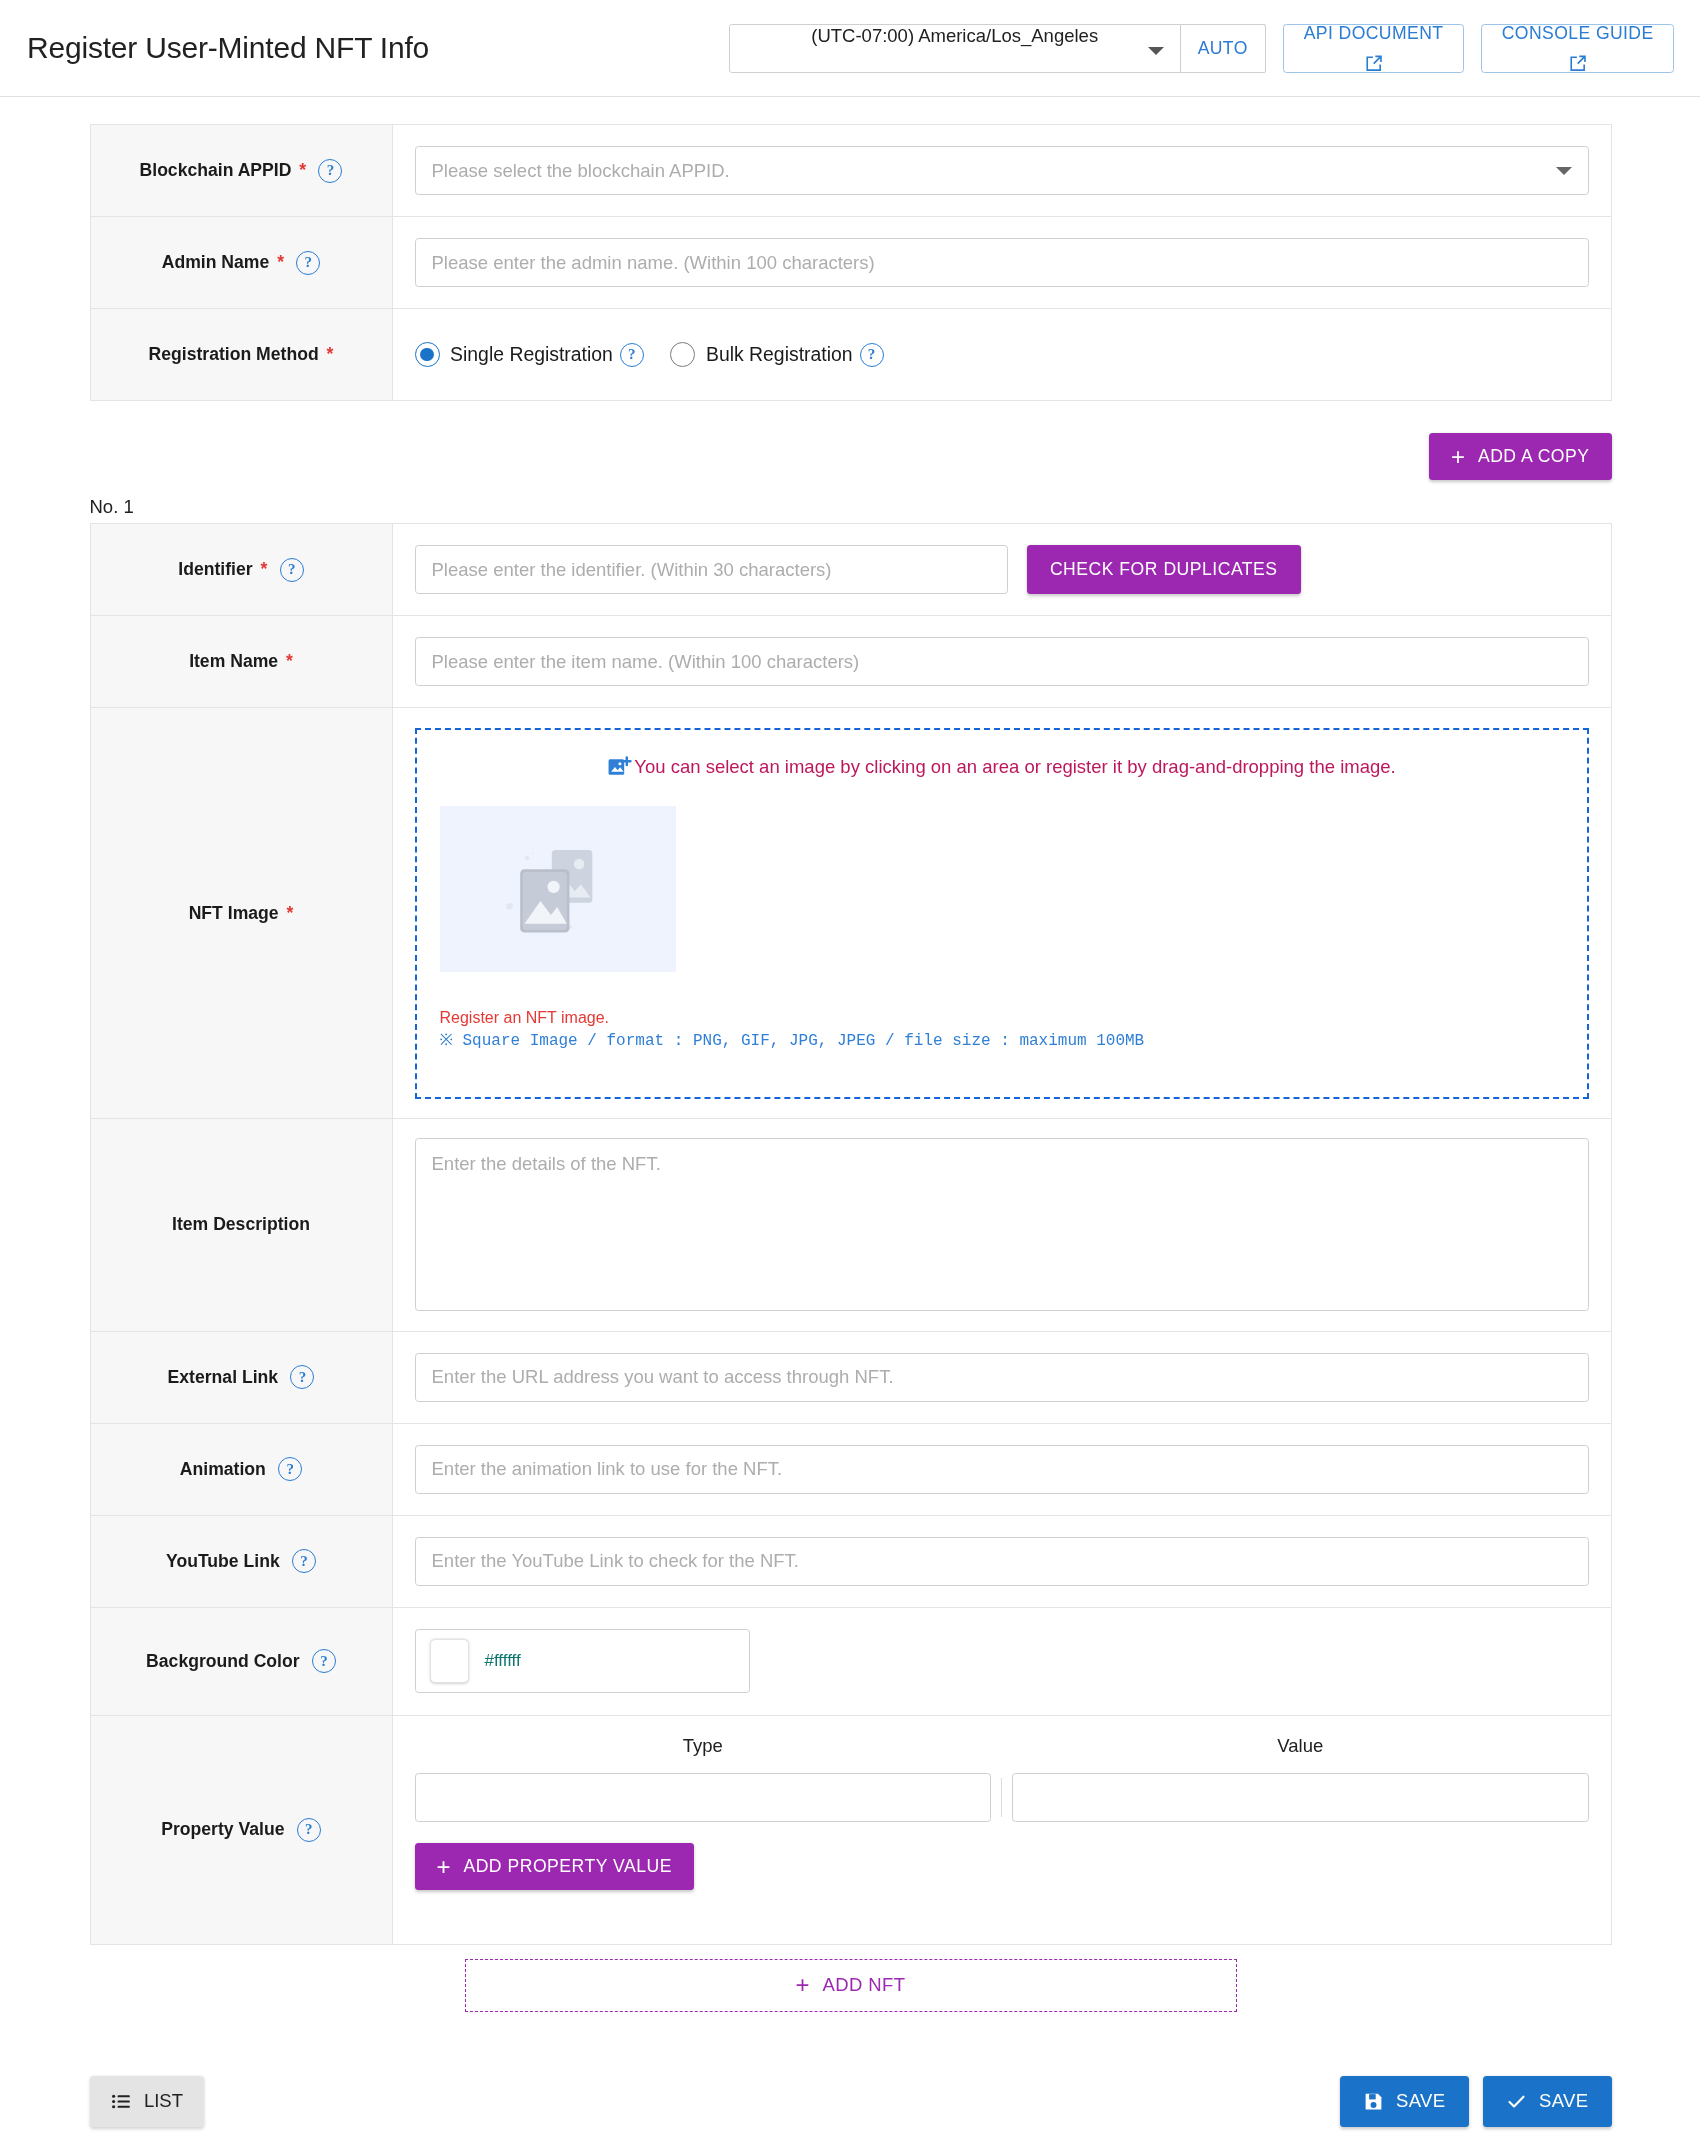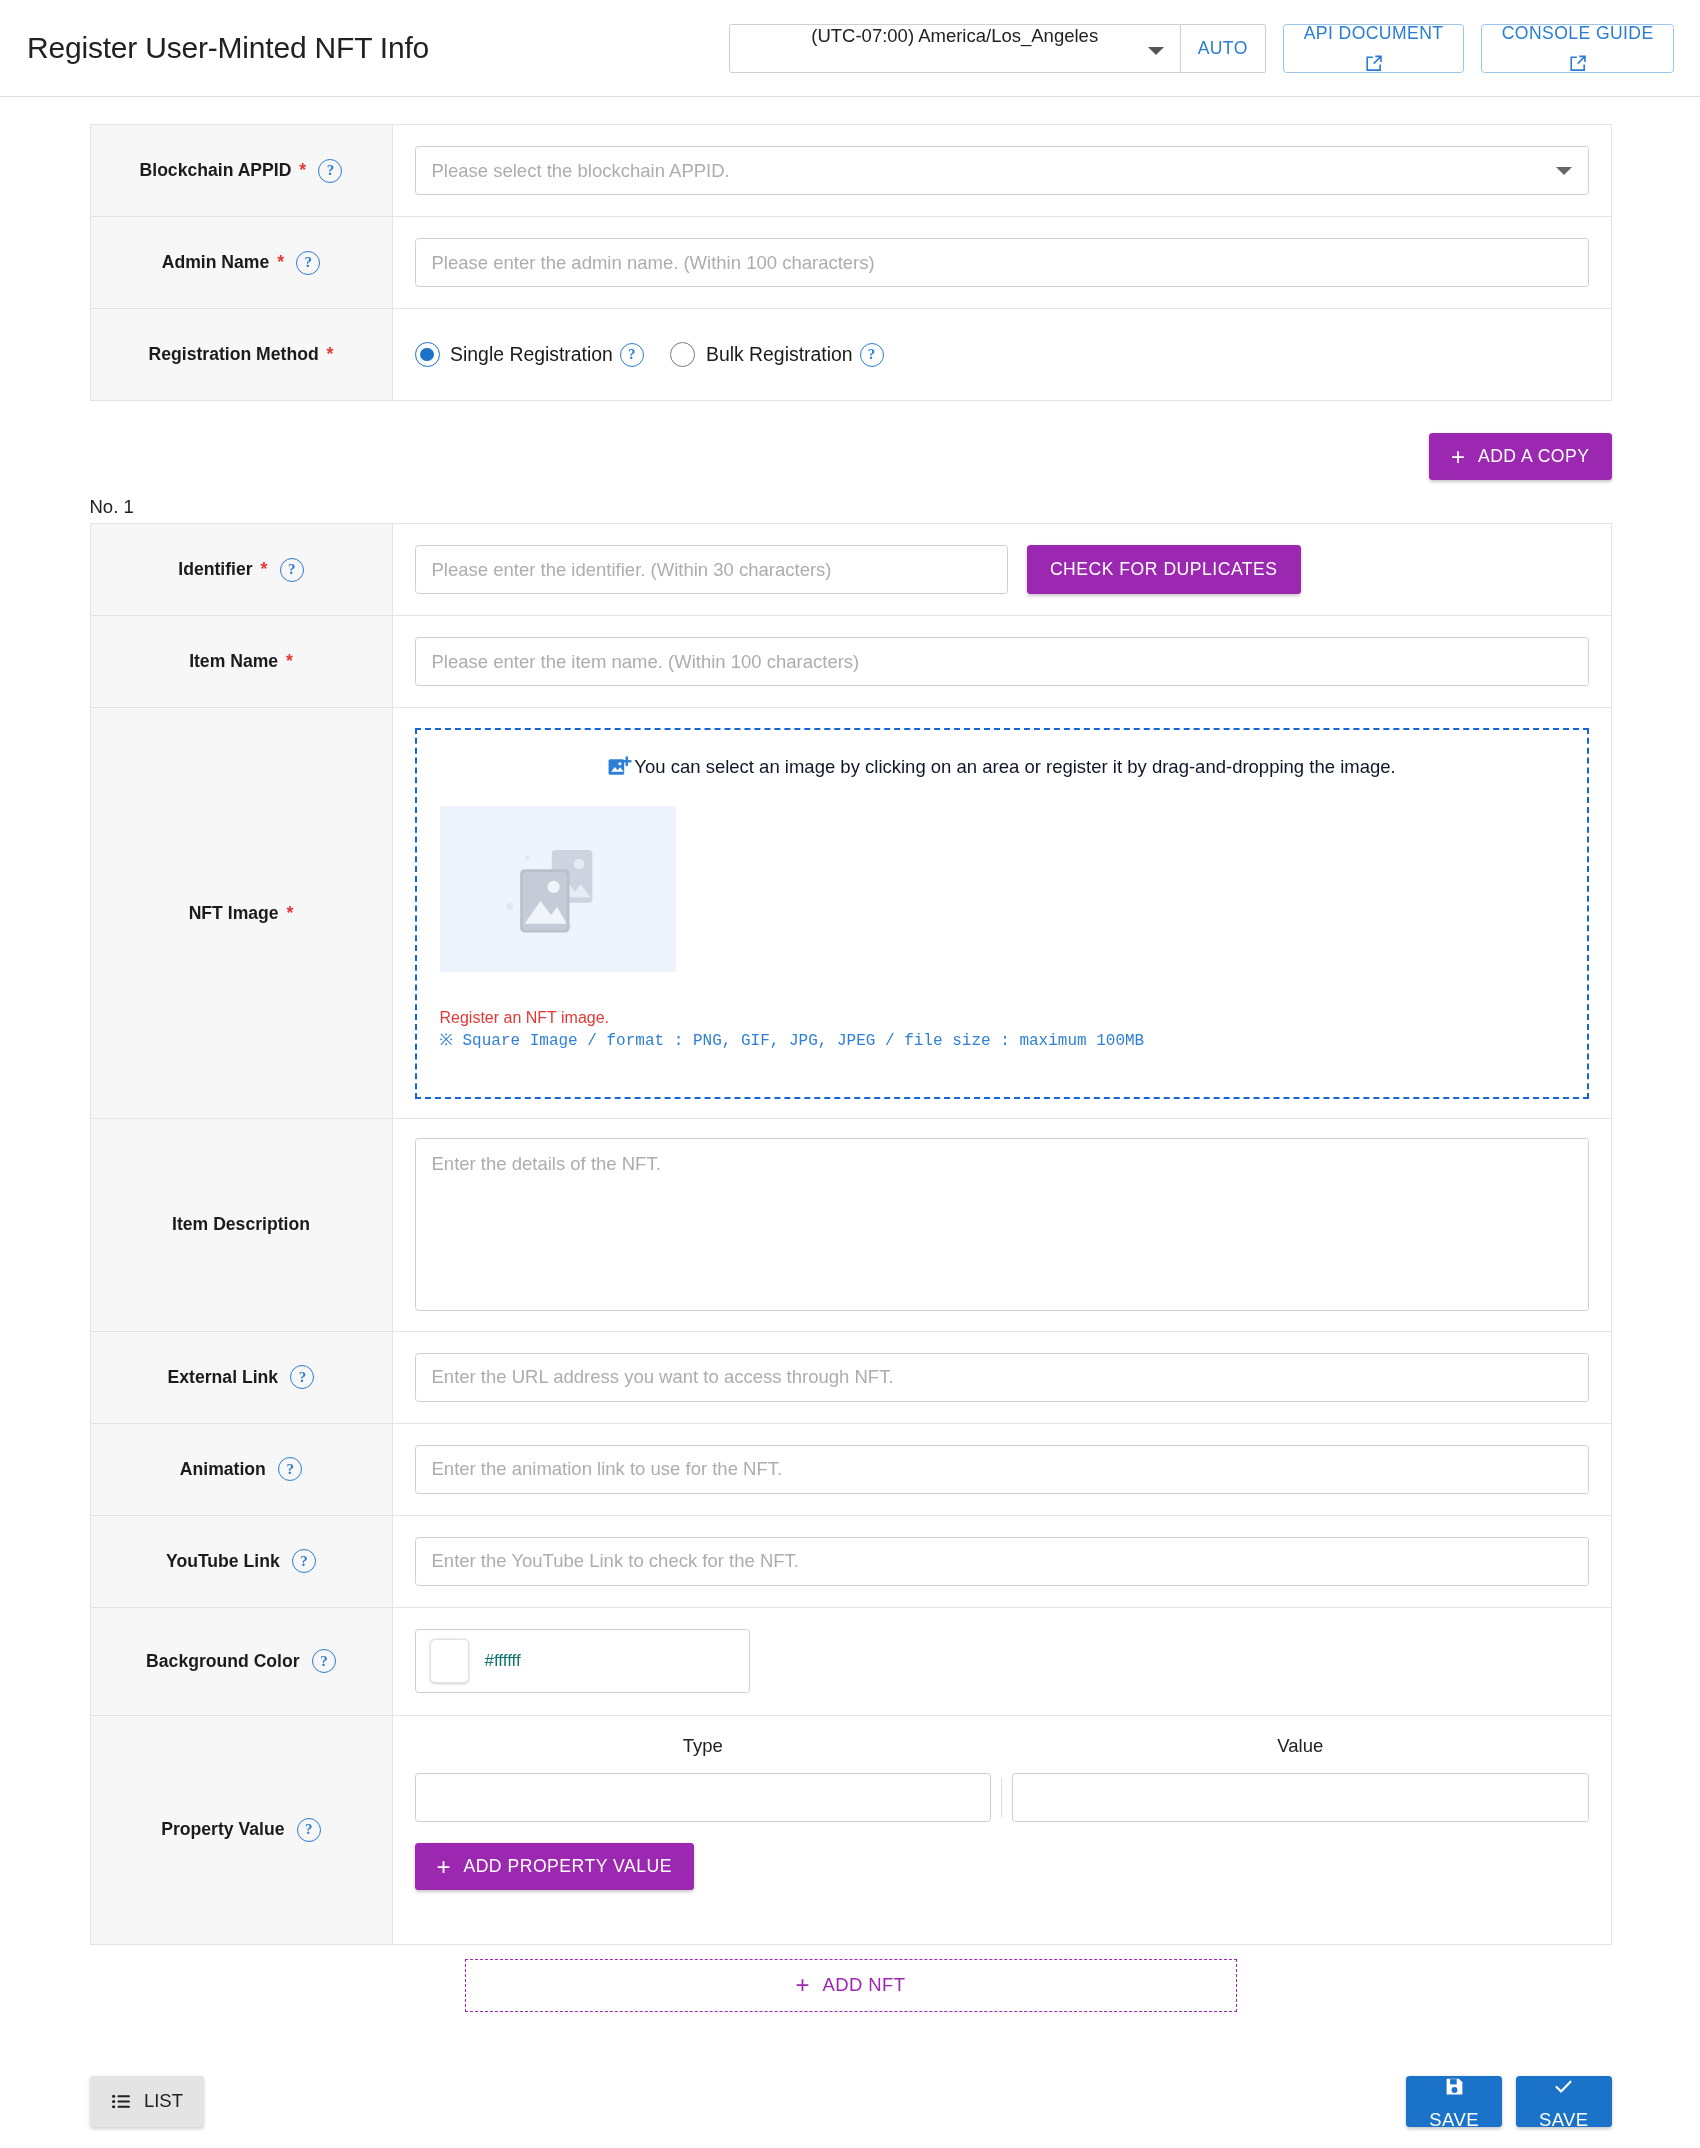--- a/index.html
+++ b/index.html
@@ -230,21 +230,21 @@
     border: 2.6px dashed #1565d8;
     background:#fff;
     padding: 25px 23px 26.5px 23px;
     min-height: 371px;
   }
   .drop-hint{
     display:flex;
     align-items:center;
     justify-content:center;
     gap:2px;
-    color:#0f172a;
+    color:#be185d;
     font-size:18.5px;
   }
   .img-add-icon{ width:25px;height:25px;display:inline-block; }
   .thumb{
     width: 236px;
     height: 166px;
     background:#eef3fd;
     margin-top: 26.5px;
     display:flex;align-items:center;justify-content:center;
     position:relative;
@@ -360,21 +360,20 @@
     border:none;
     border-radius:3.5px;
     height:51px;
     padding: 0 23px;
     font-size:18.5px;
     letter-spacing:0.4px;
     display:inline-flex;align-items:center;gap:12.4px;
     cursor:pointer;
     box-shadow:0 1.8px 3.5px rgba(0,0,0,.22);
     font-family:"Liberation Sans", sans-serif;
-    flex-direction:column;
   }
   .ico{ width:21px;height:21px;display:inline-block; flex:0 0 auto;}
 </style>
 </head>
 <body>
 
 <div class="page-header">
   <div class="page-title">Register User-Minted NFT Info</div>
 
   <div class="header-actions">

